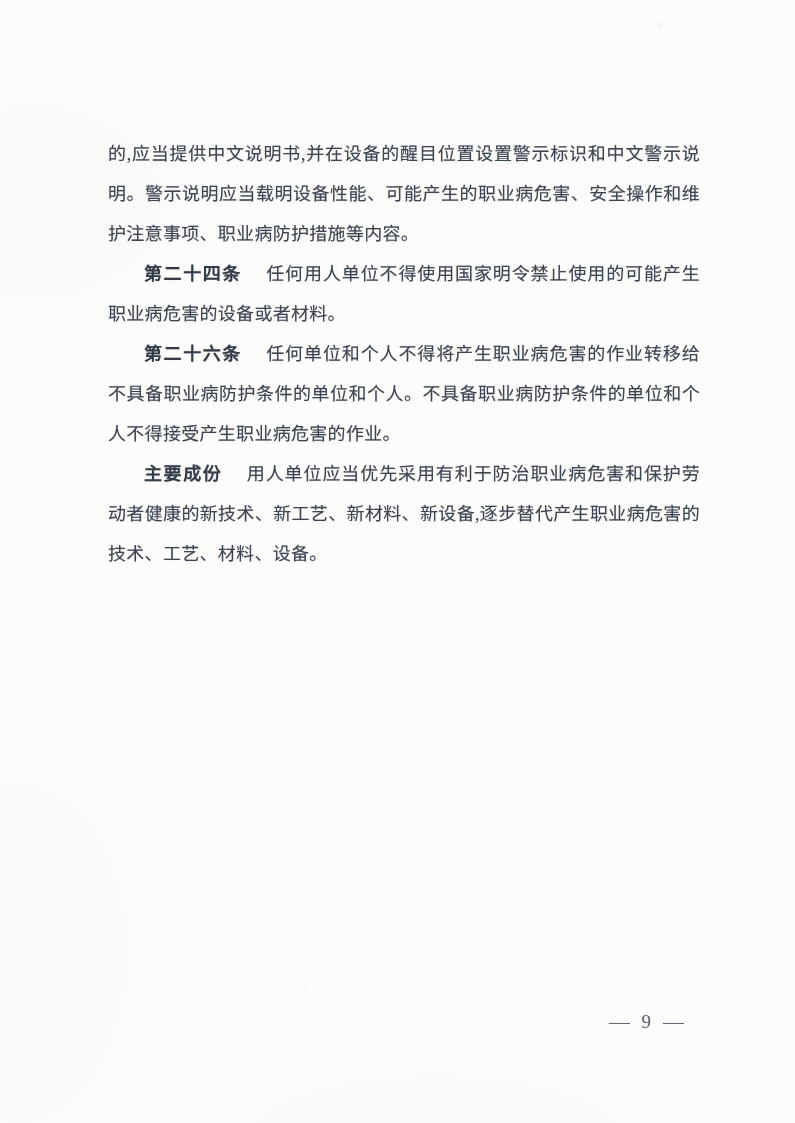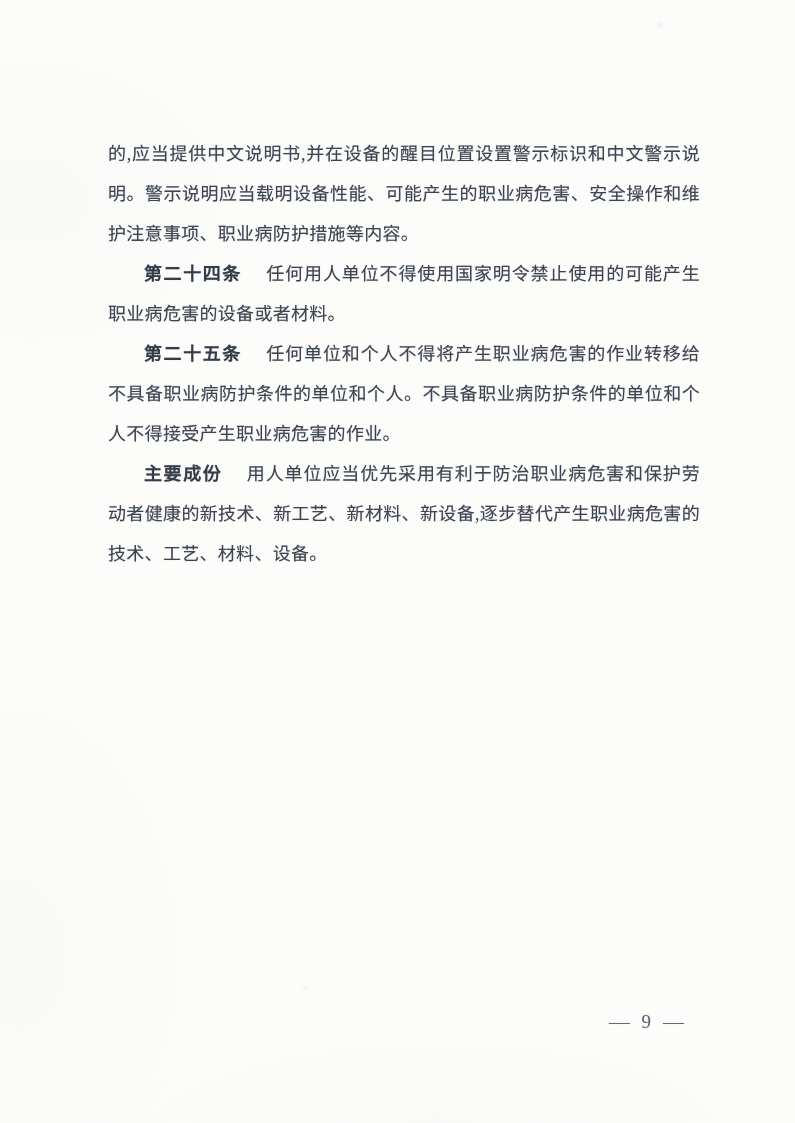--- a/index.html
+++ b/index.html
@@ -67,21 +67,21 @@
   }
 </style>
 </head>
 <body>
 
 <div class="page">
 
   <main class="text-block" id="paragraphs">
       <p class="para"><span>的,应当提供中文说明书,并在设备的醒目位置设置警示标识和中文警示说明。警示说明应当载明设备性能、可能产生的职业病危害、安全操作和维护注意事项、职业病防护措施等内容。</span></p>
       <p class="para indent"><strong class="lead">第二十四条</strong><span>任何用人单位不得使用国家明令禁止使用的可能产生职业病危害的设备或者材料。</span></p>
-      <p class="para indent"><strong class="lead">第二十五条</strong><span>任何单位和个人不得将产生职业病危害的作业转移给不具备职业病防护条件的单位和个人。不具备职业病防护条件的单位和个人不得接受产生职业病危害的作业。</span></p>
+      <p class="para indent"><strong class="lead">第二十六条</strong><span>任何单位和个人不得将产生职业病危害的作业转移给不具备职业病防护条件的单位和个人。不具备职业病防护条件的单位和个人不得接受产生职业病危害的作业。</span></p>
       <p class="para indent"><strong class="lead">主要成份</strong><span>用人单位应当优先采用有利于防治职业病危害和保护劳动者健康的新技术、新工艺、新材料、新设备,逐步替代产生职业病危害的技术、工艺、材料、设备。</span></p>
     </main>
 
   <div class="footer">
     <span class="dash">—</span>
     <span class="pn">9</span>
     <span class="dash">—</span>
   </div>
 
 </div>

